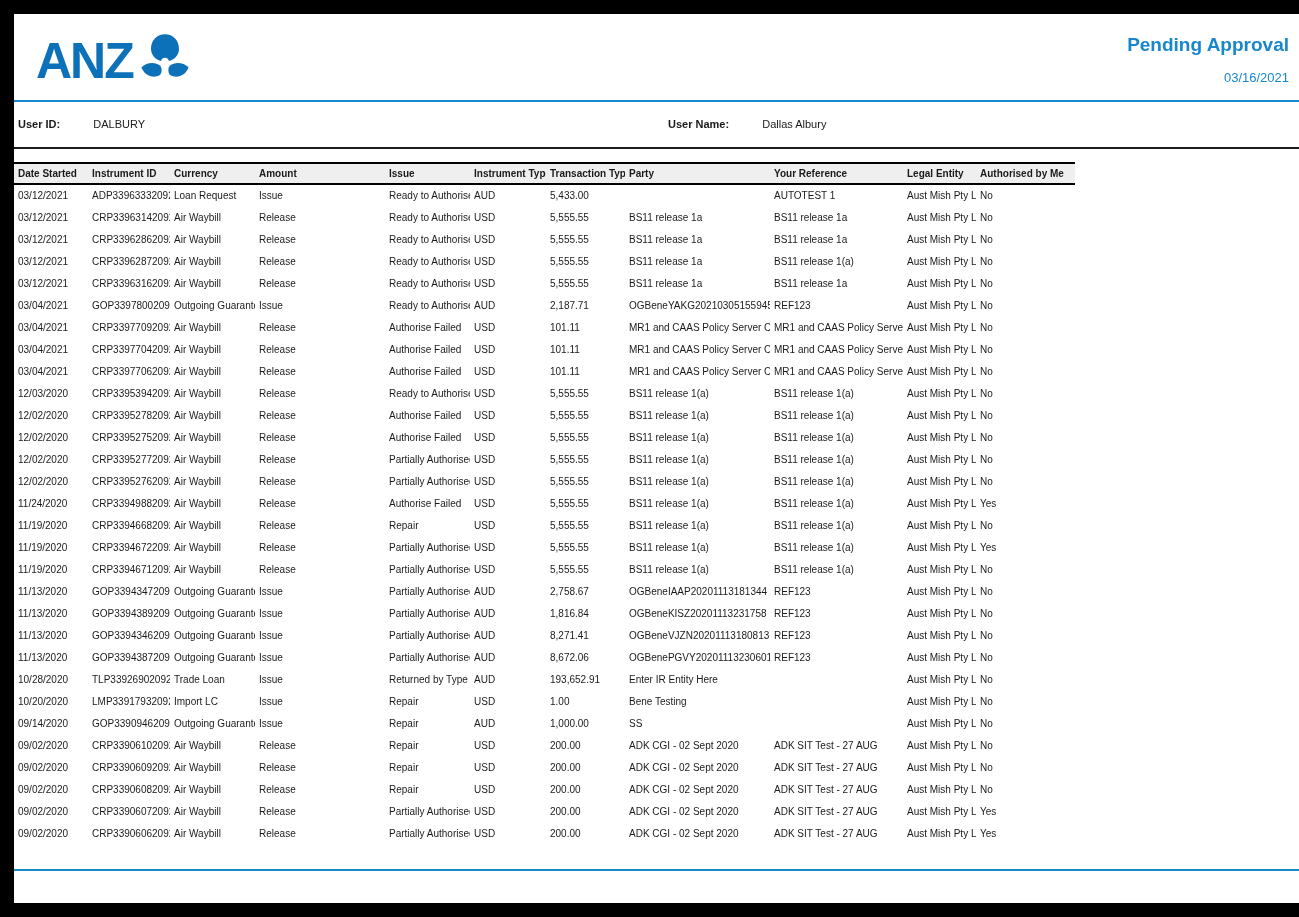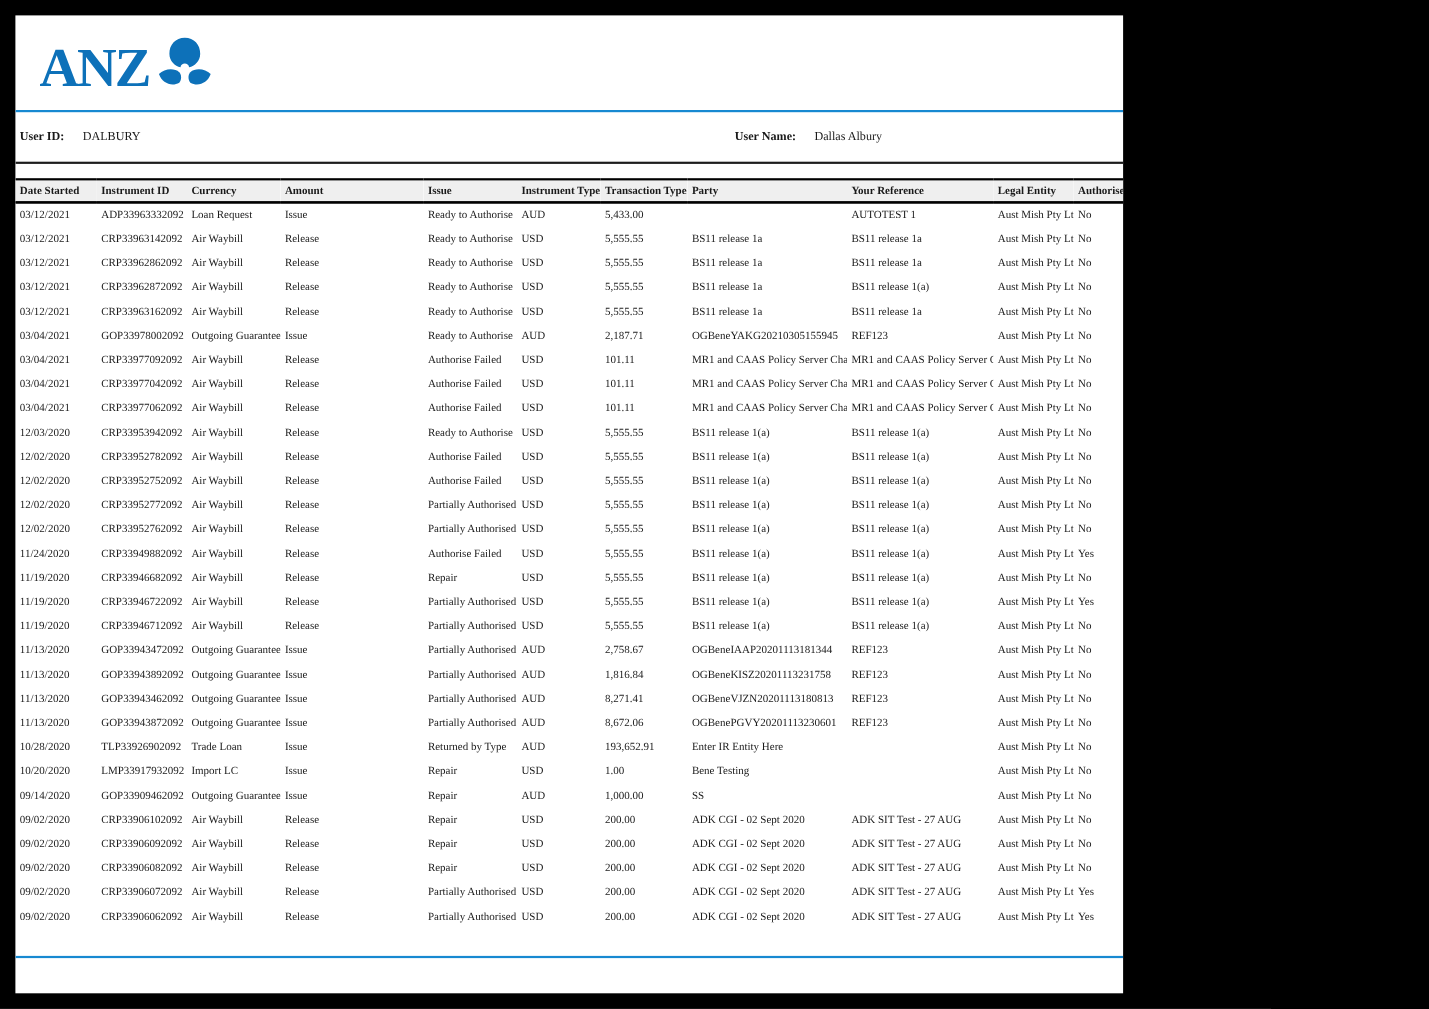--- a/index.html
+++ b/index.html
@@ -1,38 +1,38 @@
 <!DOCTYPE html>
 <html style="--brand: #0d71b9; --title: #1787ce; --rule: #1789d1; --header-bg: #efefef;"><head>
 <meta charset="utf-8">
 <style>
   * { margin: 0; padding: 0; box-sizing: border-box; }
   html, body { width: 1299px; height: 917px; background: #000; font-family: "Liberation Sans", sans-serif; }
   .page {
-    position: absolute; left: 14px; top: 14px; width: 1007px; height: 889px;
-    background: #fff; overflow: hidden; font-family: Liberation Serif, serif;
+    position: absolute; left: 14px; top: 14px; width: 1285px; height: 889px;
+    background: #fff; overflow: hidden;
   }
   .page-header { height: 86px; display: flex; justify-content: space-between; align-items: flex-start; }
   .logo { display: flex; align-items: flex-start; margin: 22px 0 0 22px; }
   .logo-text {
     color: var(--brand, #0d71b9); font-weight: bold; font-size: 50px; letter-spacing: -2px; line-height: 1;
   }
   .logo-mark { margin-left: 4px; margin-top: -6px; }
   .logo-mark path { fill: var(--brand, #0d71b9); }
   .title-block { text-align: right; padding: 20px 10px 0 0; }
   .report-title { color: var(--title, #1787ce); font-weight: bold; font-size: 19px; }
   .report-date { color: var(--title, #1787ce); font-size: 13px; margin-top: 14px; }
   .rule { width: 100%; }
   .rule.blue { height: 2px; background: var(--rule, #1789d1); }
   .rule.dark { height: 2px; background: #1c1c1c; }
   .user-row { position: relative; height: 45px; font-size: 11px; color: #1a1a1a; }
   .user-id { position: absolute; left: 4px; top: 16px; }
   .user-name { position: absolute; left: 634px; top: 16px; padding-left: 20px; }
   .user-row .lbl { font-weight: bold; }
-  .user-row .val { margin-left: 14px; }
+  .user-row .val { margin-left: 30px; }
   .report-table {
     margin-top: 13px; width: 1061px; border-collapse: collapse; table-layout: fixed;
   }
   .report-table th {
     background: var(--header-bg, #efefef);
     border-top: 2px solid #000; border-bottom: 2px solid #000;
     height: 21px; font-size: 10px; font-weight: bold; text-align: left;
     padding: 0 2px 0 4px; color: #1a1a1a; white-space: nowrap; overflow: hidden; margin-top: 28px;
   }
   .report-table td {
@@ -51,20 +51,24 @@
 <div class="page">
 
   <div class="page-header">
     <div class="logo">
       <span class="logo-text">ANZ</span>
       <svg class="logo-mark" width="56" height="60" viewBox="0 0 100 100">
         <path d="M50 4 C65 4 75 15 75 30 C75 42 66 50 57 52 C56 44 44 44 43 52 C34 50 25 42 25 30 C25 15 35 4 50 4 Z"></path>
         <path d="M41 60 C33 53 17 54 8 63 C13 78 29 84 41 77 C45 72 45 64 41 60 Z"></path>
         <path d="M59 60 C67 53 83 54 92 63 C87 78 71 84 59 77 C55 72 55 64 59 60 Z"></path>
       </svg>
+    </div>
+    <div class="title-block">
+      <div class="report-title">Pending Approval</div>
+      <div class="report-date">03/16/2021</div>
     </div>
   </div>
 
   <div class="rule blue"></div>
 
   <div class="user-row">
     <div class="user-id">
       <span class="lbl">User ID:</span>
       <span class="val">DALBURY</span>
     </div>

